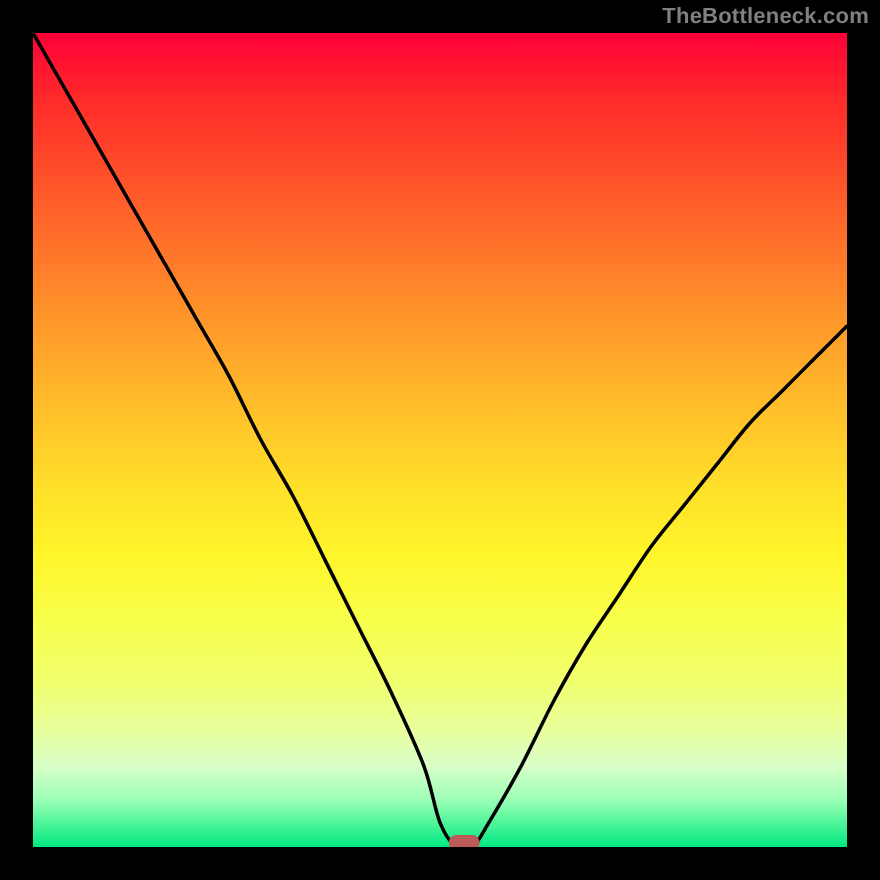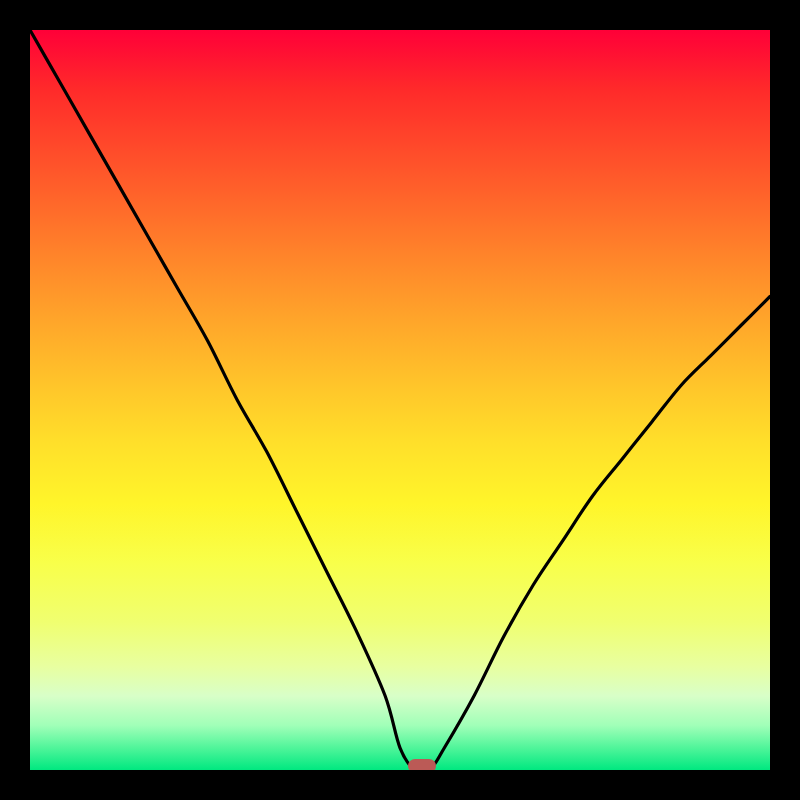--- a/index.html
+++ b/index.html
@@ -85,13 +85,14 @@
   <div class="plot-area">
     <div class="gradient-bg"></div>
 
     <svg class="curve-svg" viewBox="0 0 740 740" preserveAspectRatio="none">
       <path id="curve-path" d="M 0 0 C 4.933333333333334 8.633333333333326 19.733333333333334 34.53333333333329 29.6 51.799999999999955 C 39.46666666666667 69.06666666666662 49.333333333333336 86.33333333333336 59.2 103.60000000000002 C 69.06666666666666 120.86666666666669 78.93333333333334 138.1333333333333 88.8 155.39999999999998 C 98.66666666666666 172.66666666666666 108.53333333333333 189.93333333333337 118.4 207.20000000000005 C 128.26666666666668 224.46666666666673 138.13333333333333 241.73333333333335 148 259 C 157.86666666666667 276.26666666666665 167.73333333333332 292.3 177.6 310.8 C 187.46666666666667 329.3 197.33333333333334 351.5 207.20000000000002 370 C 217.0666666666667 388.5 226.93333333333334 403.3 236.8 421.8 C 246.66666666666669 440.3 256.5333333333333 461.26666666666665 266.4 481 C 276.26666666666665 500.73333333333335 286.1333333333333 520.4666666666667 296 540.2 C 305.8666666666667 559.9333333333334 315.73333333333335 578.4333333333333 325.6 599.4 C 335.4666666666667 620.3666666666667 347.8 646.2666666666667 355.2 666 C 362.59999999999997 685.7333333333333 365.06666666666666 705.4666666666666 370 717.8 C 374.93333333333334 730.1333333333333 379.8666666666667 736.3 384.8 740 C 389.73333333333335 743.7 394.6666666666667 743.7 399.6 740 C 404.53333333333336 736.3 407.00000000000006 730.1333333333333 414.40000000000003 717.8 C 421.8 705.4666666666666 434.1333333333333 684.5 444 666 C 453.8666666666667 647.5 463.73333333333335 625.3 473.6 606.8 C 483.4666666666667 588.3 493.33333333333337 571.0333333333333 503.20000000000005 555 C 513.0666666666667 538.9666666666667 522.9333333333333 525.4 532.8 510.6 C 542.6666666666666 495.8 552.5333333333333 479.76666666666665 562.4 466.2 C 572.2666666666667 452.6333333333333 582.1333333333333 441.5333333333333 592 429.2 C 601.8666666666667 416.8666666666667 611.7333333333333 404.53333333333336 621.6 392.20000000000005 C 631.4666666666667 379.86666666666673 641.3333333333334 366.3 651.2 355.2 C 661.0666666666667 344.09999999999997 670.9333333333334 335.46666666666664 680.8000000000001 325.59999999999997 C 690.6666666666667 315.7333333333333 700.5333333333333 305.8666666666667 710.4 296 C 720.2666666666667 286.1333333333333 735.0666666666666 271.3333333333333 740 266.4" stroke="#000000" stroke-width="3.2" fill="none" stroke-linejoin="round" stroke-linecap="round"></path>
     </svg>
 
     <div id="marker" class="marker" style="left: 378.2px; top: 729.3px; background: rgb(187, 90, 86);"></div>
   </div>
 
+  <div class="watermark">TheBottleneck.com</div>
 </div>
 
 </body></html>

